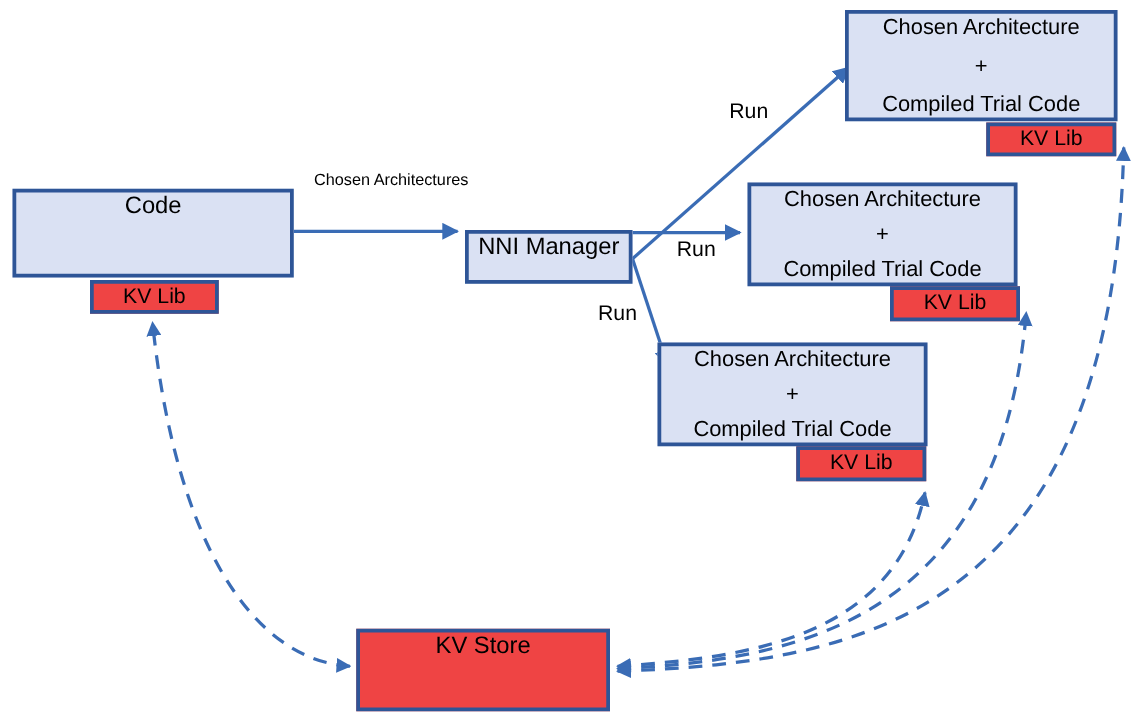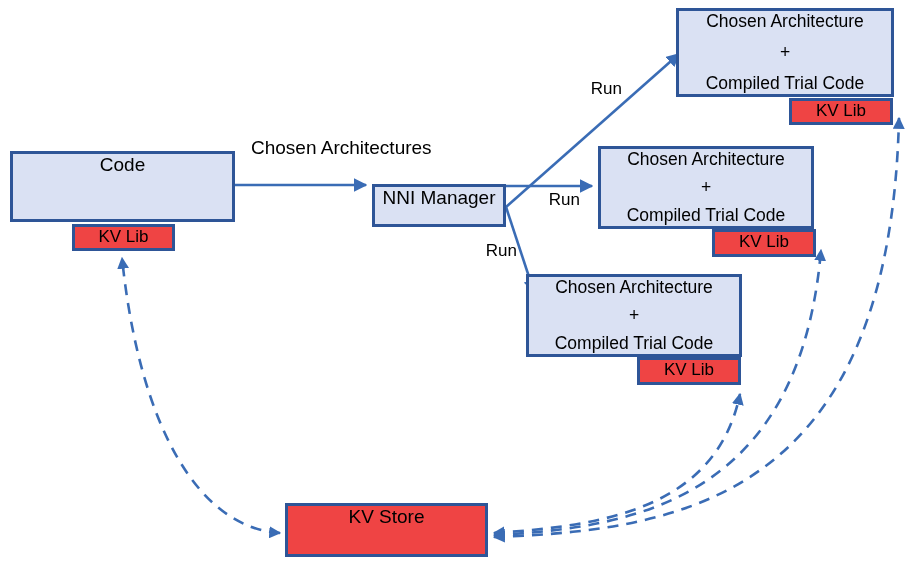--- a/index.html
+++ b/index.html
@@ -45,21 +45,21 @@
     background: #ef4444;
   }
   .node .line {
     display: block;
     white-space: nowrap;
   }
   .edge-label {
     position: absolute;
     color: #000000;
     white-space: nowrap;
-    text-align: right;
+    text-align: center;
     z-index: 4;
     line-height: 1.15;
   }
 </style>
 </head>
 <body>
 
 <div id="canvas">
 
   <svg id="edges" viewBox="0 0 917 571" width="917" height="571" xmlns="http://www.w3.org/2000/svg">
@@ -124,25 +124,25 @@
   <div class="node node-blue" style="left:526px; top:274px; width:216px; height:83px; font-size:17.5px;">
     <span class="line">Chosen Architecture</span>
     <span class="line">+</span>
     <span class="line">Compiled Trial Code</span>
   </div>
 
   <div class="node node-peach" style="left:637px; top:357px; width:104px; height:28px; font-size:17px;">
     <span class="line">KV Lib</span>
   </div>
 
-  <div class="node node-peach" style="left:285px; top:503px; width:203px; height:54px; font-size:19px;">
+  <div class="node node-peach" style="left:285px; top:503px; width:203px; height:66px; font-size:19px;">
     <span class="line">KV Store</span>
   </div>
 
-  <div class="edge-label" style="left:251px; top:137px; width:124px; font-size:19px;">
+  <div class="edge-label" style="left:251px; top:137px; width:124px; font-size:13px;">
     <span class="line">Chosen</span>
     <span class="line">Architectures</span>
   </div>
 
   <div class="edge-label" style="left:576px; top:79px; width:46px; font-size:17px;">
     <span class="line">Run</span>
   </div>
 
   <div class="edge-label" style="left:534px; top:190px; width:46px; font-size:17px;">
     <span class="line">Run</span>

